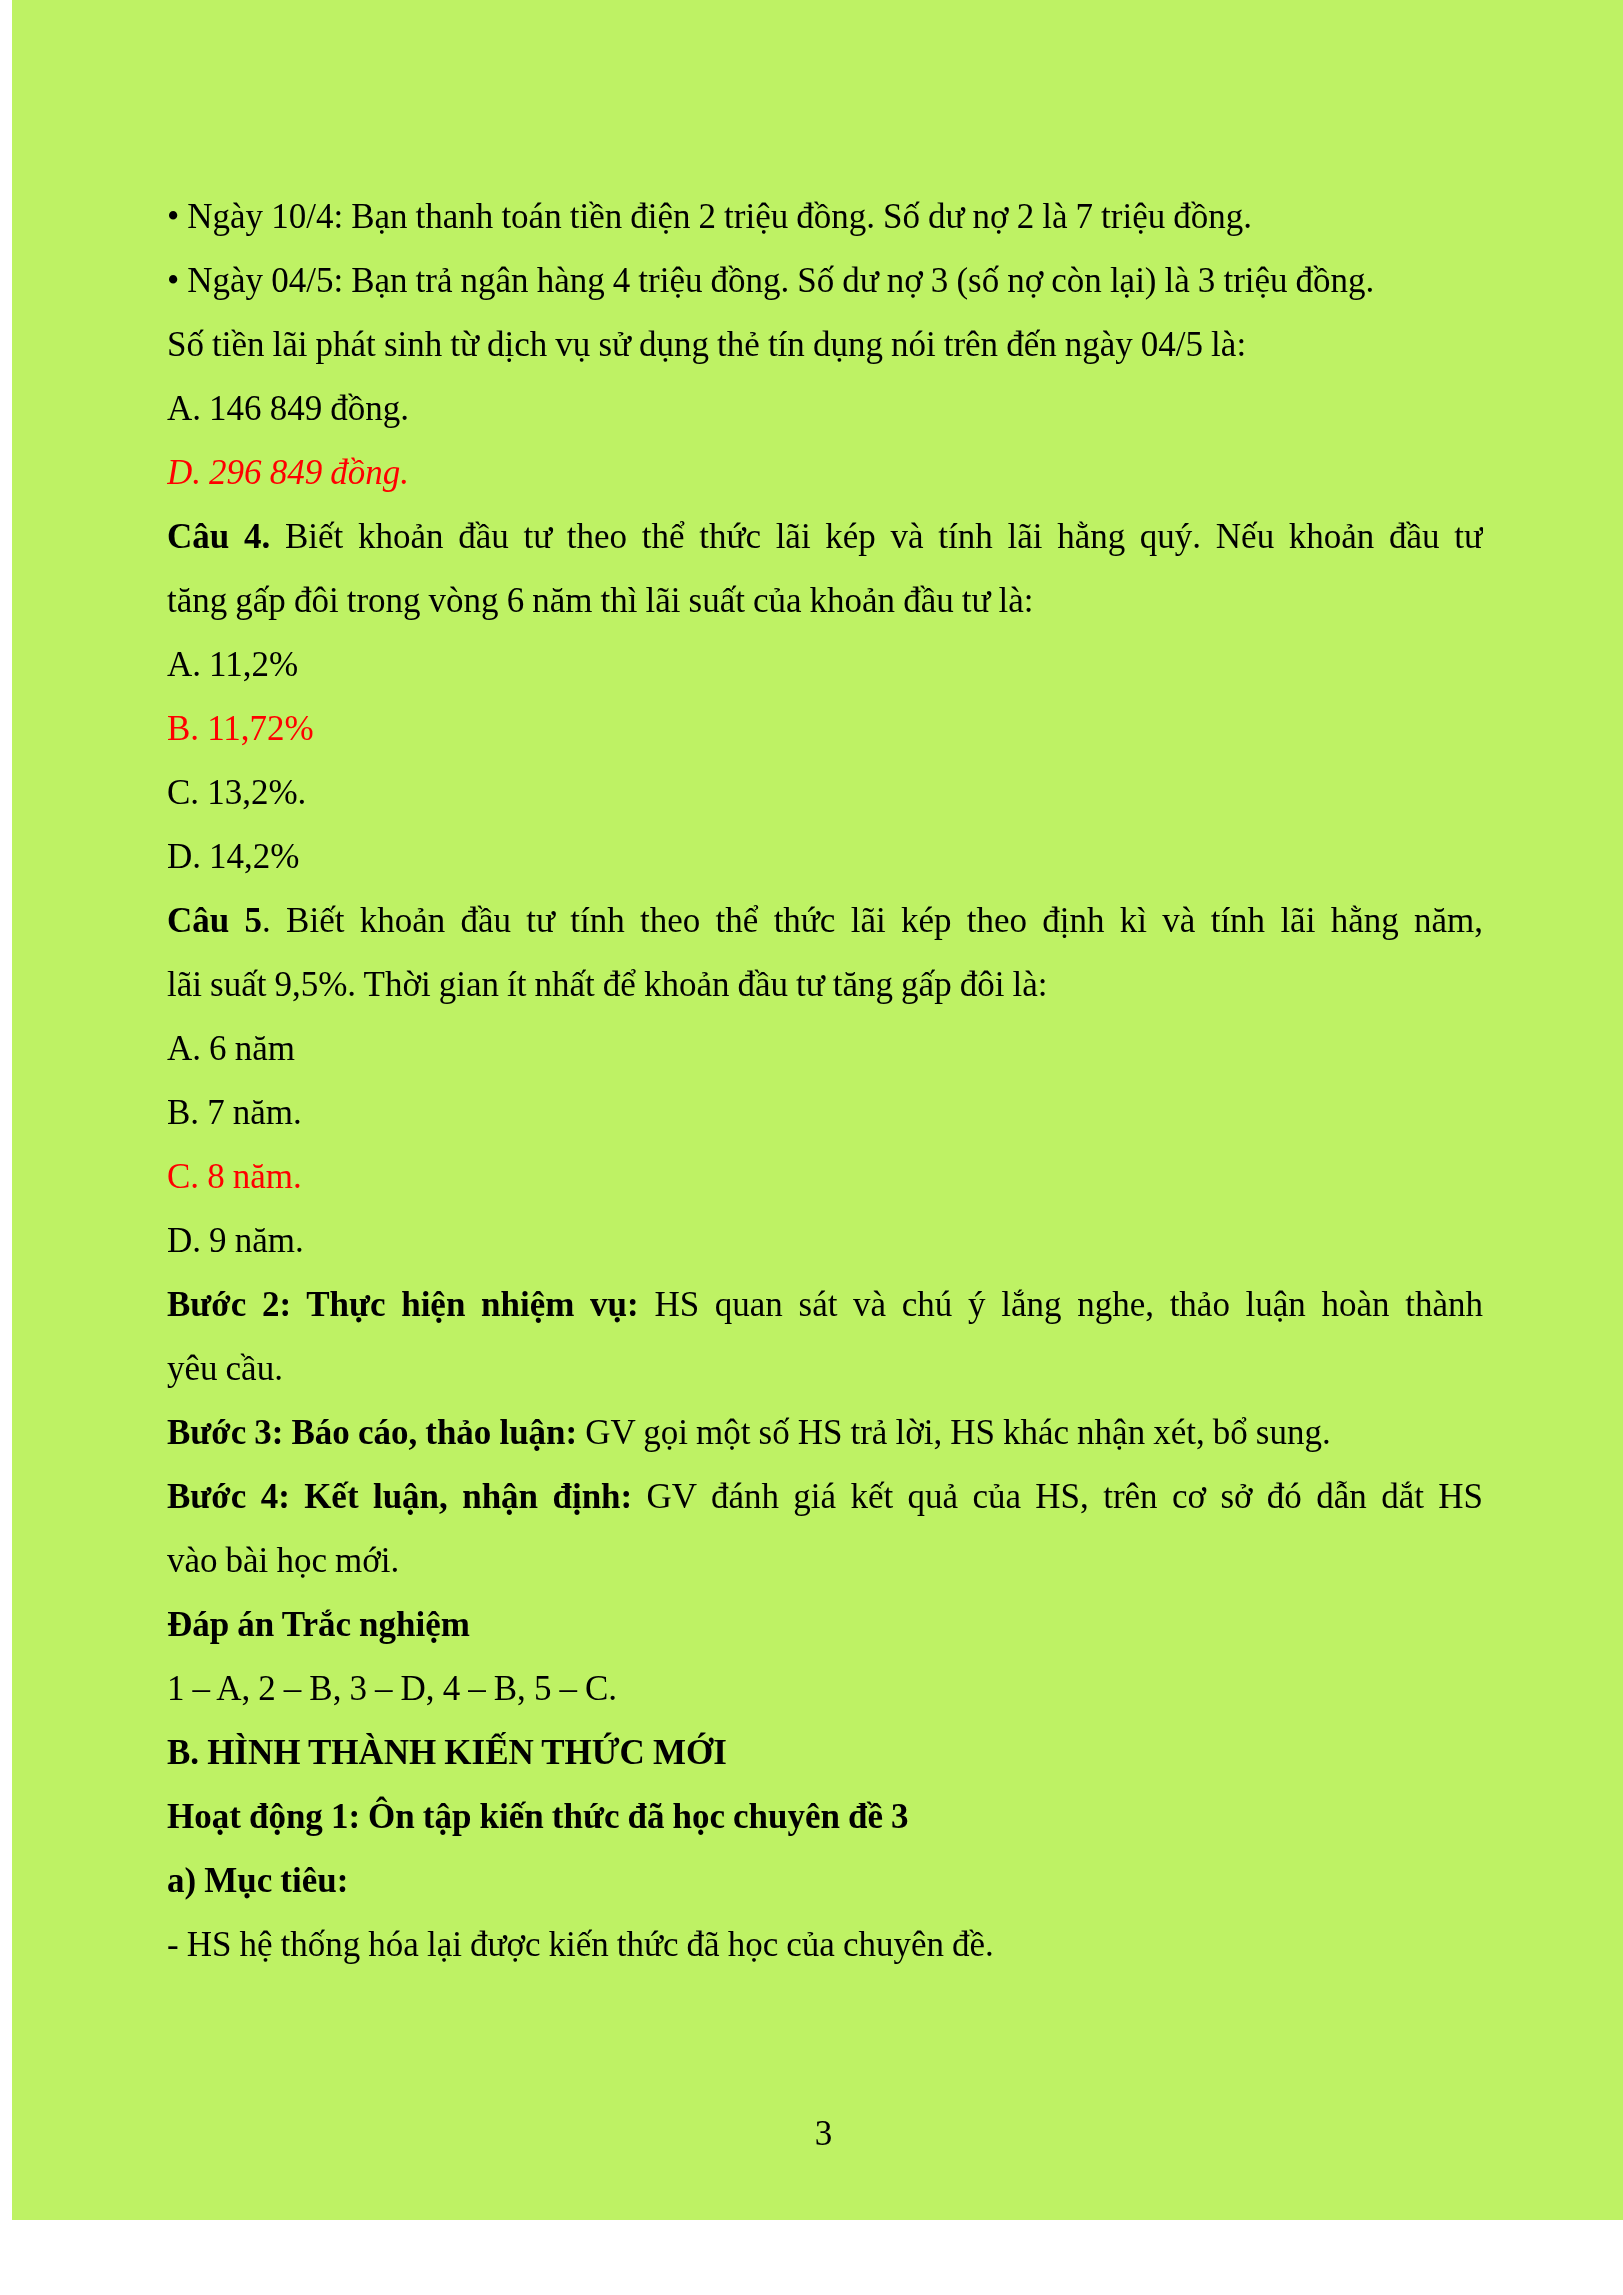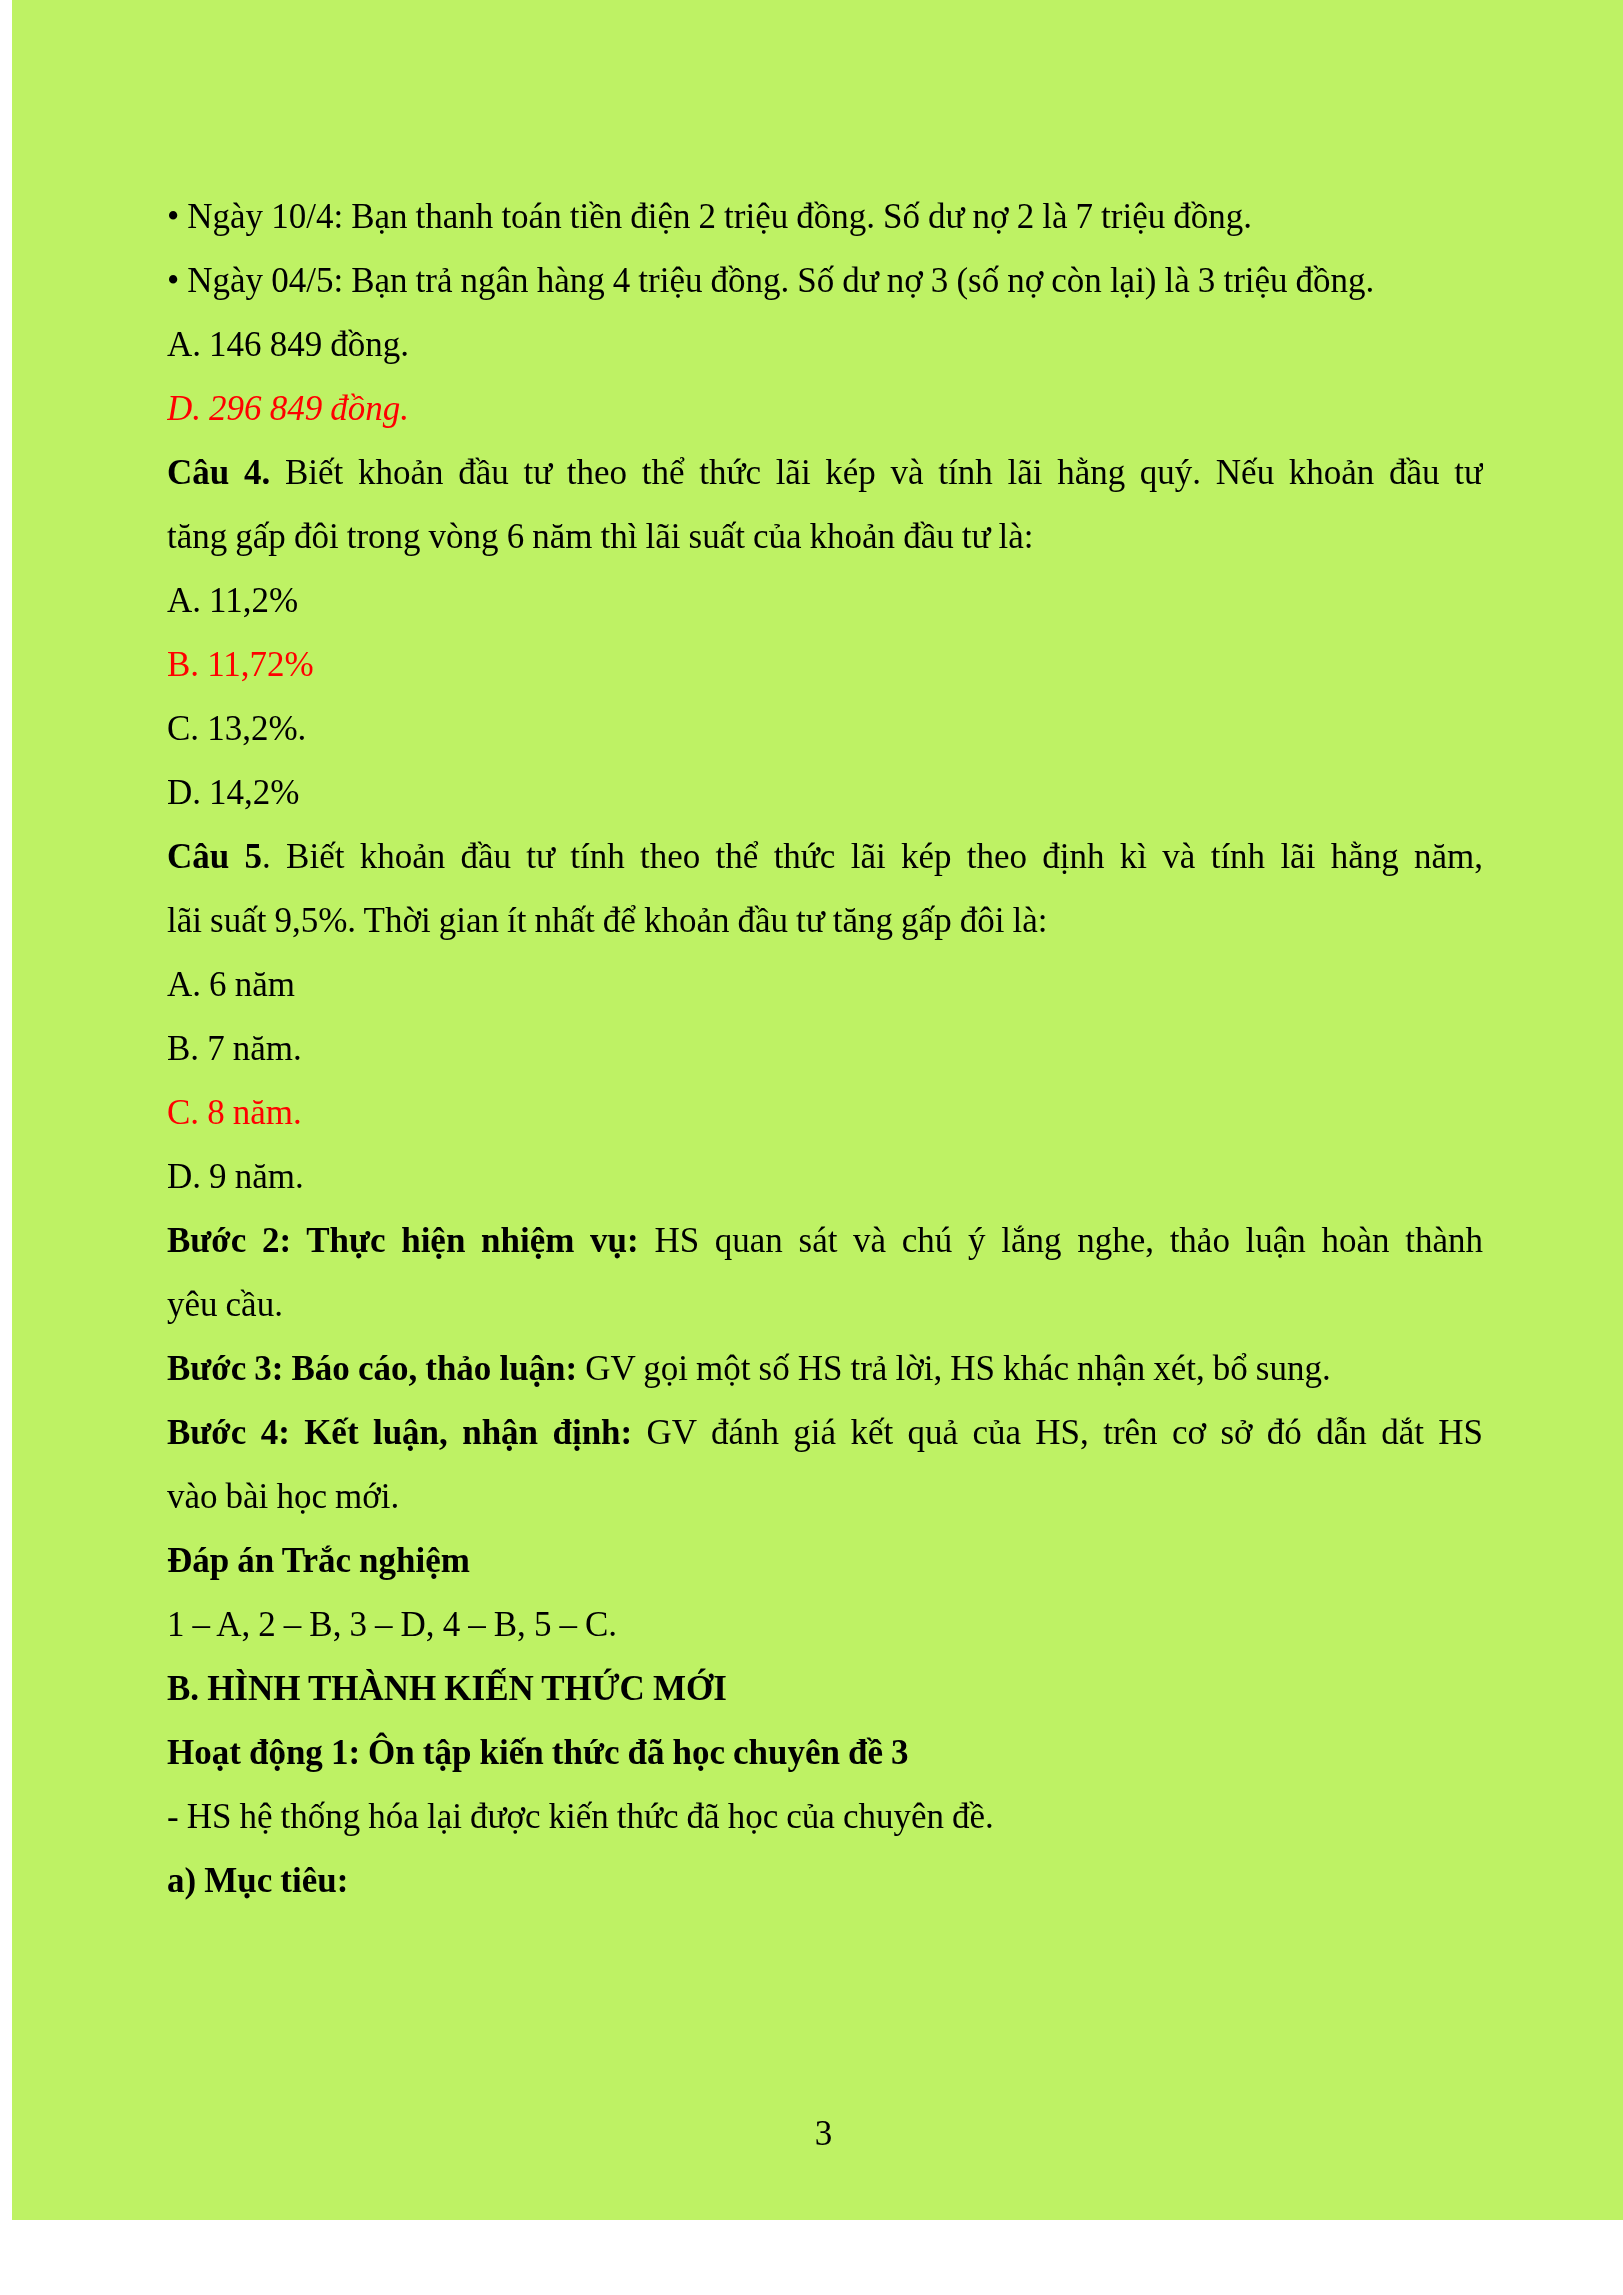--- a/index.html
+++ b/index.html
@@ -51,20 +51,21 @@
     text-align: center;
   }
 </style>
 </head>
 <body>
 
 <div class="page">
   <div class="doc-body" id="doc-body">
       <div class="line"><span>• Ngày 10/4: Bạn thanh toán tiền điện 2 triệu đồng. Số dư nợ 2 là 7 triệu đồng.</span></div>
       <div class="line"><span>• Ngày 04/5: Bạn trả ngân hàng 4 triệu đồng. Số dư nợ 3 (số nợ còn lại) là 3 triệu đồng.</span></div>
+      <div class="line"><span>Số tiền lãi phát sinh từ dịch vụ sử dụng thẻ tín dụng nói trên đến ngày 04/5 là:</span></div>
       <div class="line"><span>A. 146 849 đồng.</span></div>
       <div class="line"><span style="color: rgb(255, 0, 0); font-style: italic;">D. 296 849 đồng.</span></div>
       <div class="line justify"><span class="run-bold">Câu 4.</span><span> Biết khoản đầu tư theo thể thức lãi kép và tính lãi hằng quý. Nếu khoản đầu tư</span></div>
       <div class="line"><span>tăng gấp đôi trong vòng 6 năm thì lãi suất của khoản đầu tư là:</span></div>
       <div class="line"><span>A. 11,2%</span></div>
       <div class="line"><span style="color: rgb(255, 0, 0);">B. 11,72%</span></div>
       <div class="line"><span>C. 13,2%.</span></div>
       <div class="line"><span>D. 14,2%</span></div>
       <div class="line justify"><span class="run-bold">Câu 5</span><span>. Biết khoản đầu tư tính theo thể thức lãi kép theo định kì và tính lãi hằng năm,</span></div>
       <div class="line"><span>lãi suất 9,5%. Thời gian ít nhất để khoản đầu tư tăng gấp đôi là:</span></div>
@@ -74,18 +75,18 @@
       <div class="line"><span>D. 9 năm.</span></div>
       <div class="line justify"><span class="run-bold">Bước 2: Thực hiện nhiệm vụ:</span><span> HS quan sát và chú ý lắng nghe, thảo luận hoàn thành</span></div>
       <div class="line"><span>yêu cầu.</span></div>
       <div class="line"><span class="run-bold">Bước 3: Báo cáo, thảo luận:</span><span> GV gọi một số HS trả lời, HS khác nhận xét, bổ sung.</span></div>
       <div class="line justify"><span class="run-bold">Bước 4: Kết luận, nhận định:</span><span> GV đánh giá kết quả của HS, trên cơ sở đó dẫn dắt HS</span></div>
       <div class="line"><span>vào bài học mới.</span></div>
       <div class="line"><span class="run-bold">Đáp án Trắc nghiệm</span></div>
       <div class="line"><span>1 – A, 2 – B, 3 – D, 4 – B, 5 – C.</span></div>
       <div class="line"><span class="run-bold">B. HÌNH THÀNH KIẾN THỨC MỚI</span></div>
       <div class="line"><span class="run-bold">Hoạt động 1: Ôn tập kiến thức đã học chuyên đề 3</span></div>
+      <div class="line"><span class="run-bold">a) Mục tiêu:</span></div>
       <div class="line"><span>- HS hệ thống hóa lại được kiến thức đã học của chuyên đề.</span></div>
-      <div class="line"><span class="run-bold">a) Mục tiêu:</span></div>
     </div>
   <div class="footer">3</div>
 </div>
 
 
 </body></html>

